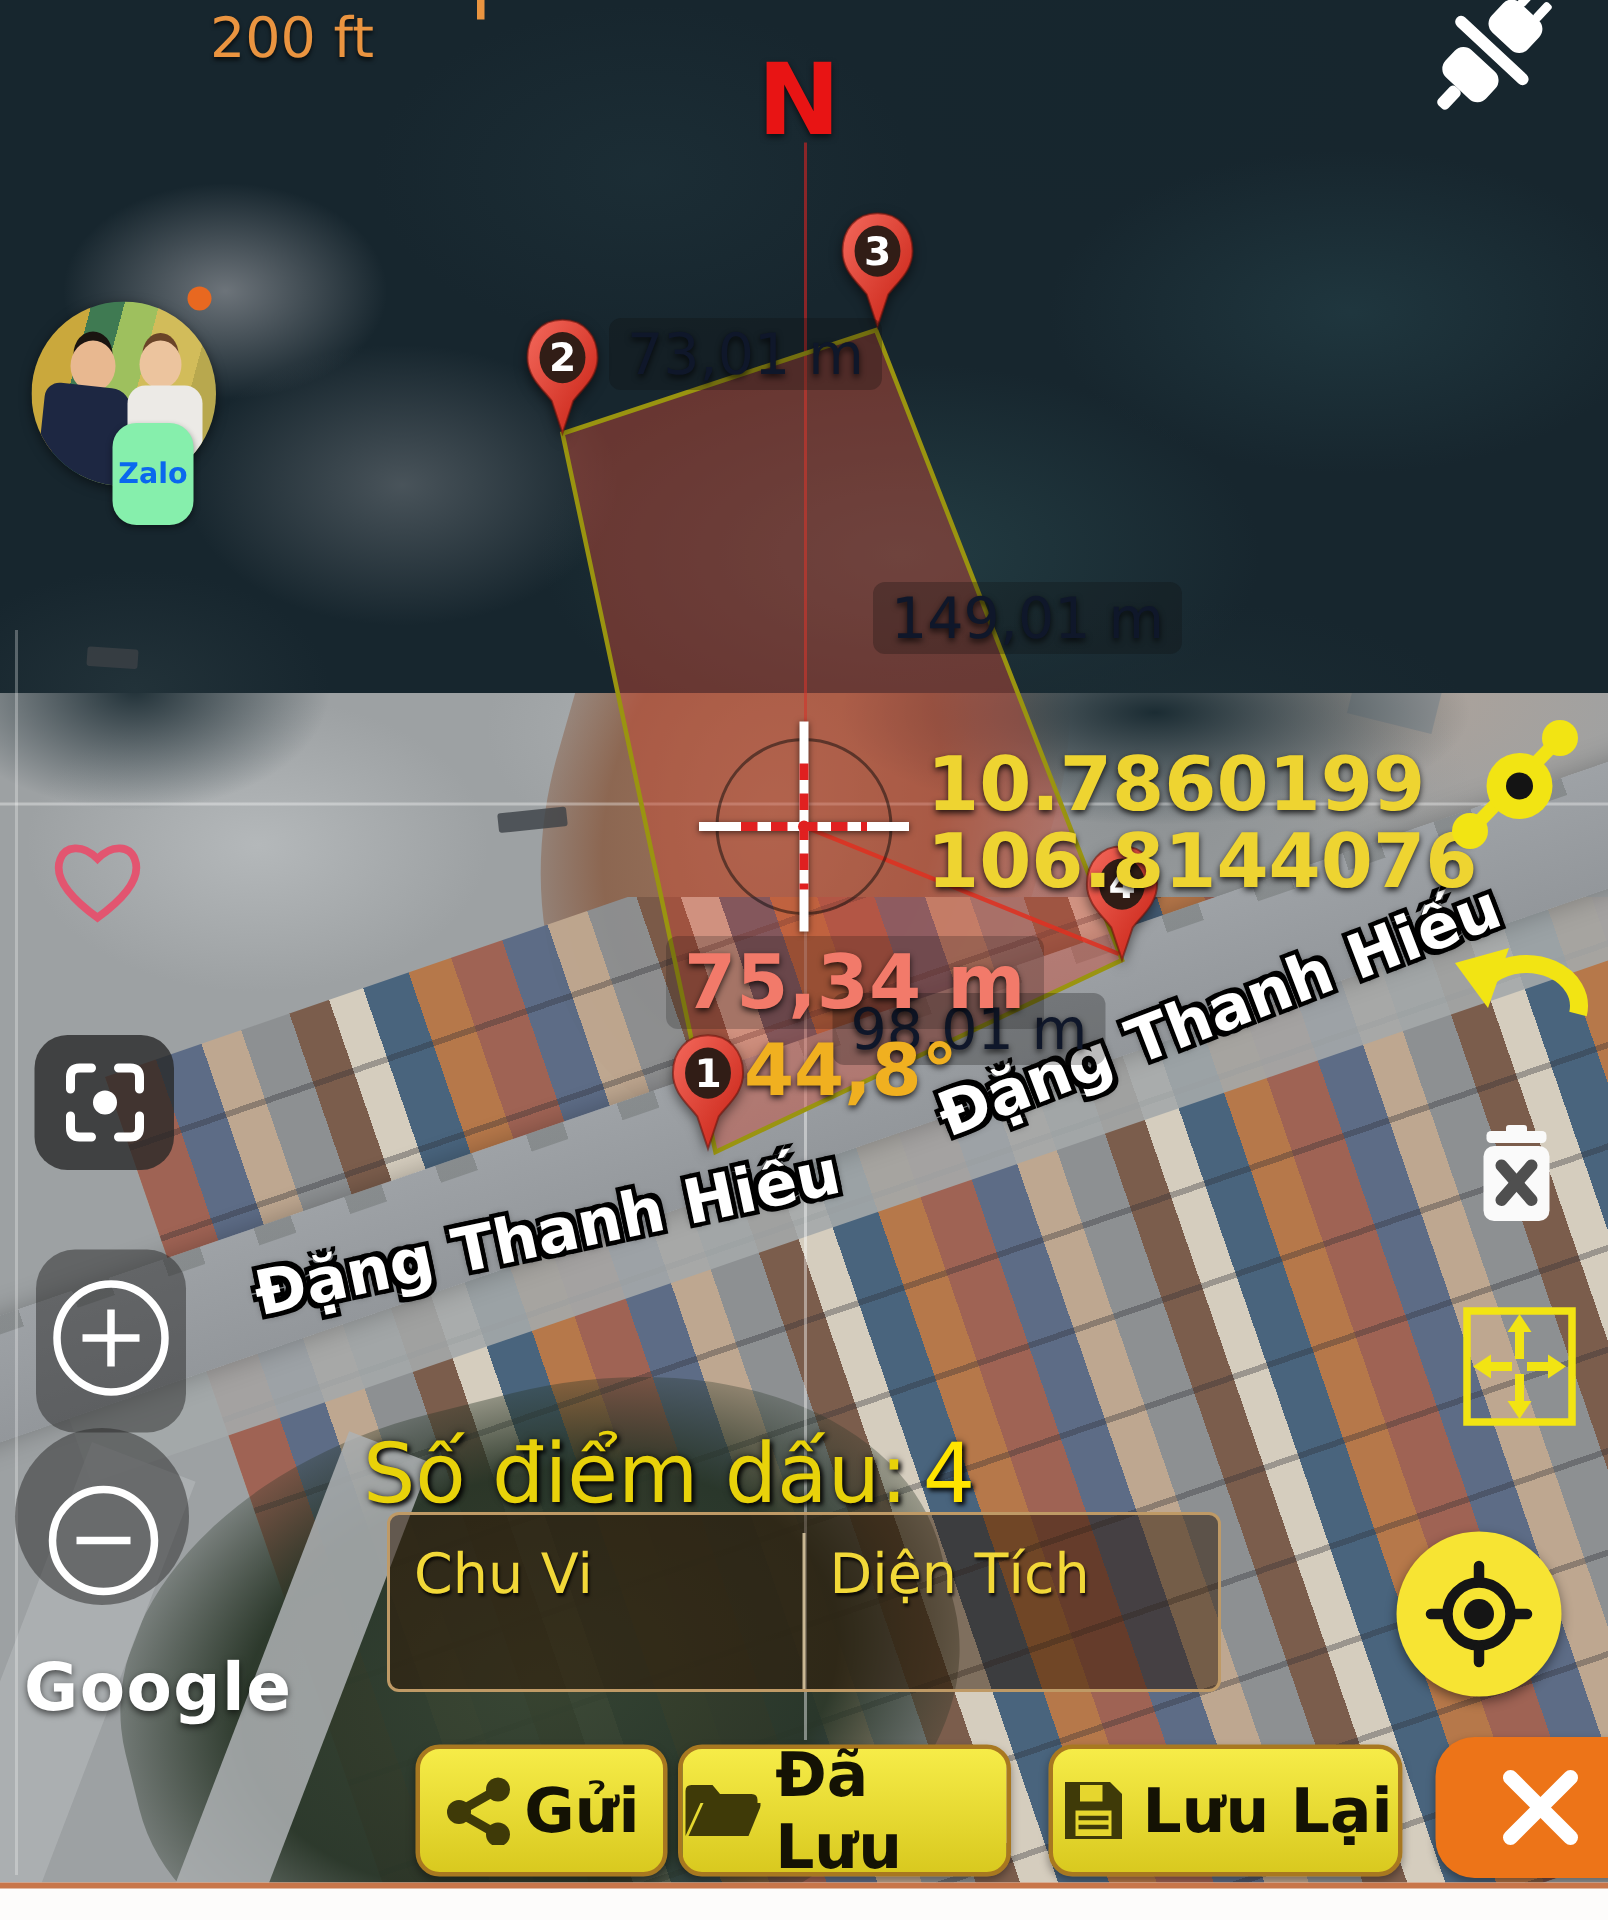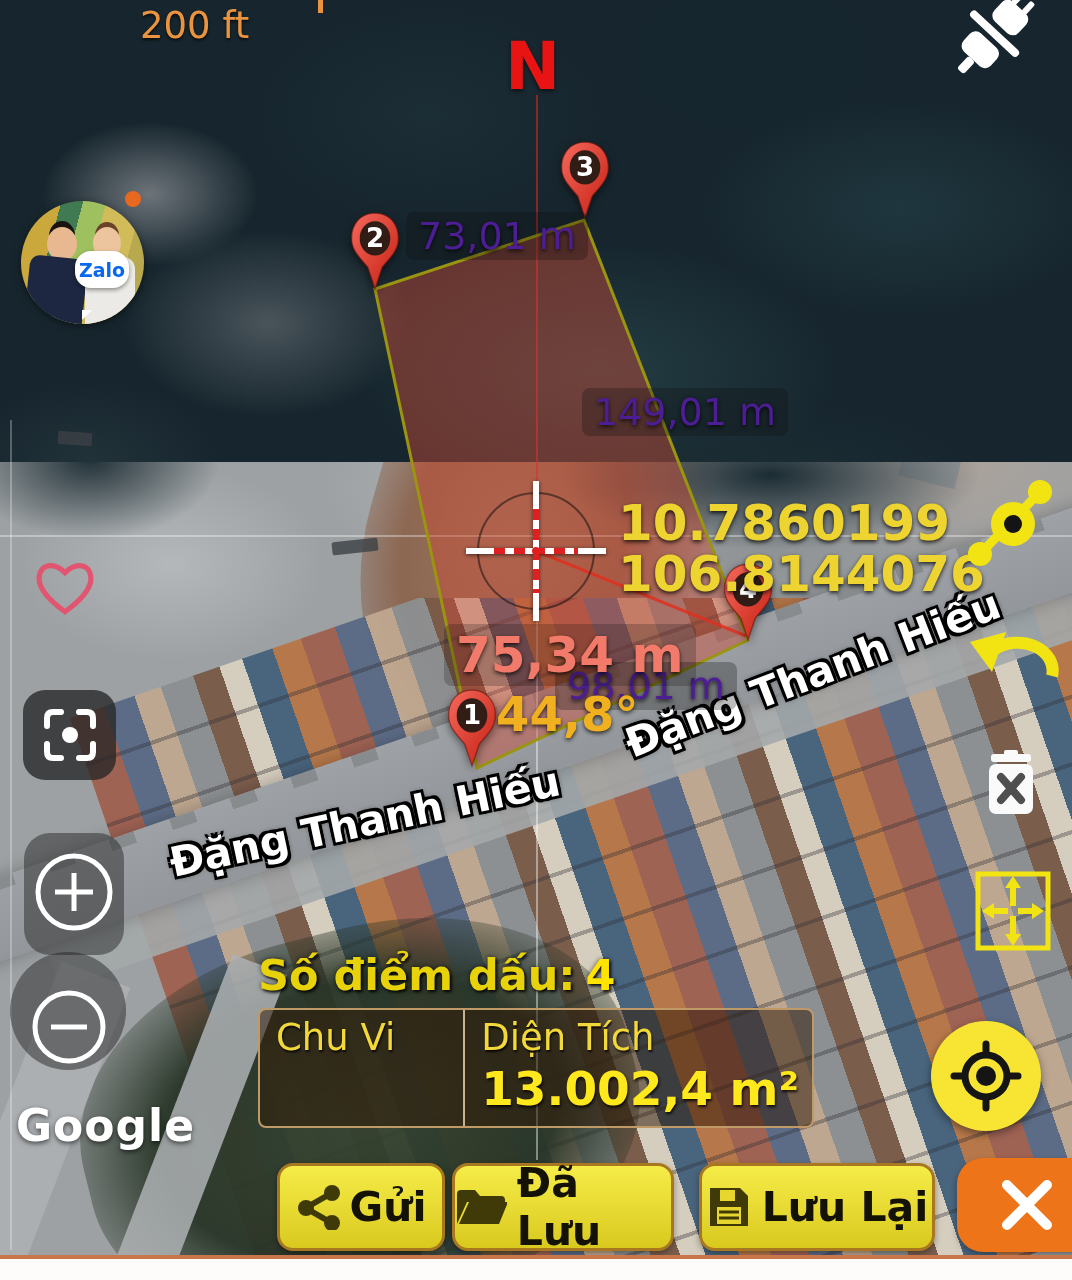--- a/index.html
+++ b/index.html
@@ -67,21 +67,21 @@
   }
   #forest-blob1{left:560px;top:400px;width:420px;height:150px;border-radius:50%;background:radial-gradient(closest-side,#1b2c33,rgba(27,44,51,0));}
   #forest-blob2{left:-40px;top:380px;width:260px;height:160px;border-radius:50%;background:radial-gradient(closest-side,#223239,rgba(34,50,57,0));}
   .faint-line-h{left:0;top:535px;width:1072px;height:2px;background:rgba(255,255,255,.35);}
   .faint-line-v-left{left:10px;top:420px;width:2px;height:830px;background:rgba(255,255,255,.28);}
   #north-line-red{left:536px;top:95px;width:2px;height:390px;background:rgba(215,35,35,.6);}
   #north-line-white{left:536px;top:485px;width:2px;height:675px;background:rgba(255,255,255,.42);}
   
   svg.overlay{position:absolute;left:0;top:0;pointer-events:none;}
   .chip{
-    position:absolute;color:#4c1d95;font-size:38px;font-weight:500;
+    position:absolute;color:#0f172a;font-size:38px;font-weight:500;
     background:rgba(15,15,15,.28);border-radius:8px;padding:2px 12px;
     text-shadow:0 2px 4px rgba(0,0,0,.75);white-space:nowrap;
   }
   #dist-center{left:444px;top:624px;font-size:50px;font-weight:700;color:#f27a6a;background:rgba(15,15,15,.22);}
   #angle-label{left:484px;top:684px;font-size:48px;font-weight:700;color:#f0b020;background:none;}
   #coords{left:618px;top:498px;color:#eed431;font-size:50px;font-weight:600;line-height:51px;text-shadow:0 2px 4px rgba(0,0,0,.8);background:none;}
   .street{
     position:absolute;color:#fff;font-size:41px;font-weight:700;white-space:nowrap;
     text-shadow:-3px -3px 0 #000,3px -3px 0 #000,-3px 3px 0 #000,3px 3px 0 #000,0 0 6px #000;
   }
@@ -91,44 +91,44 @@
   
   #scale-text{left:140px;top:4px;color:#ea9440;font-size:37px;font-weight:500;text-shadow:0 2px 3px rgba(0,0,0,.7);}
   #scale-tick{left:318px;top:0;width:5px;height:13px;background:#ea9440;}
   #north-n{left:505px;top:28px;color:#e81414;font-size:66px;font-weight:700;text-shadow:0 2px 4px rgba(0,0,0,.6);}
   #avatar{left:21px;top:201px;width:123px;height:123px;border-radius:50%;overflow:hidden;box-shadow:0 2px 8px rgba(0,0,0,.5);}
   #avatar .bg{position:absolute;inset:0;background:linear-gradient(105deg,#6a4a9a 0 9%,#caa83c 9% 26%,#3f7a52 26% 40%,#9ec05e 40% 55%,#d2bc5a 55% 78%,#b8a84e 78% 100%);}
   #avatar .man{position:absolute;left:6px;top:56px;width:58px;height:70px;background:#1d2742;transform:rotate(6deg);border-radius:10px 14px 0 0;}
   #avatar .man-head{position:absolute;left:26px;top:26px;width:30px;height:34px;border-radius:50%;background:#e8b890;box-shadow:0 -8px 0 -2px #1a1410;}
   #avatar .woman{position:absolute;left:64px;top:56px;width:50px;height:70px;background:#eceae6;border-radius:12px 12px 0 0;}
   #avatar .woman-head{position:absolute;left:72px;top:26px;width:28px;height:32px;border-radius:50%;background:#ecc49e;box-shadow:0 -7px 0 -2px #6a4428;}
-  #zalo-badge{left:75px;top:251px;width:54px;height:37px;border-radius:16px;background:#ffffff;display:flex;align-items:center;justify-content:center;box-shadow:0 2px 4px rgba(0,0,0,.4);}
+  #zalo-badge{left:75px;top:282px;width:54px;height:68px;border-radius:16px;background:#86efac;display:flex;align-items:center;justify-content:center;box-shadow:0 2px 4px rgba(0,0,0,.4);}
   #zalo-badge span{color:#0a68ee;font-size:19px;font-weight:700;}
   #zalo-tail{left:82px;top:310px;width:0;height:0;border-left:10px solid #fff;border-bottom:10px solid transparent;}
   #orange-dot{left:125px;top:191px;width:16px;height:16px;border-radius:50%;background:#e86820;}
   #btn-focus{left:23px;top:690px;width:93px;height:90px;border-radius:22px;background:rgba(38,38,38,.78);display:flex;align-items:center;justify-content:center;}
   .zoom-chip{background:rgba(40,40,40,.5);border-radius:26px;}
   #chip-zin{left:24px;top:833px;width:100px;height:122px;}
   #chip-zout{left:10px;top:952px;width:116px;height:118px;border-radius:50%;}
   #btn-zin{left:33px;top:851px;}
   #btn-zout{left:30px;top:988px;}
   #google-logo{left:16px;top:1100px;color:#fff;font-size:44px;font-weight:600;letter-spacing:1px;text-shadow:0 2px 5px rgba(0,0,0,.6);}
   #heart{left:32px;top:556px;}
   
   #icon-plug{left:946px;top:-14px;}
   #icon-node{left:956px;top:456px;}
   #icon-undo{left:964px;top:624px;}
   #icon-trash{left:986px;top:750px;}
   #icon-expand{left:974px;top:870px;}
   #btn-locate{left:931px;top:1021px;width:110px;height:110px;border-radius:50%;background:#f7e433;display:flex;align-items:center;justify-content:center;box-shadow:0 3px 8px rgba(0,0,0,.45);}
   
-  #points-line{left:258px;top:950px;font-size:43px;font-weight:700;color:#e8d20a;text-shadow:2px 2px 3px rgba(0,0,0,.85),0 0 5px rgba(0,0,0,.6);}
+  #points-line{left:242px;top:950px;font-size:55px;font-weight:400;color:#e8d20a;text-shadow:2px 2px 3px rgba(0,0,0,.85),0 0 5px rgba(0,0,0,.6);}
   #points-line .count{color:#ffe400;margin-left:10px;}
   #metrics{left:258px;top:1008px;width:556px;height:120px;border:2px solid #bf9a66;border-radius:8px;background:rgba(48,24,6,.52);display:flex;}
-  .metric-cell{flex:1;padding:6px 13px 0 16px;}
+  .metric-cell{flex:1;padding:6px 0 0 16px;margin-top:12px;}
   .metric-cell + .metric-cell{border-left:2px solid rgba(225,205,165,.85);}
   .metric-label{font-size:37px;font-weight:500;color:#f2d838;text-shadow:1px 2px 2px rgba(0,0,0,.8);}
   .metric-value{font-size:47px;font-weight:700;color:#ffe81c;text-shadow:1px 2px 3px rgba(0,0,0,.85);margin-top:2px;white-space:nowrap;}
   
   .ybtn{
     position:absolute;top:1163px;height:88px;border-radius:16px;
     background:linear-gradient(#f6ec48,#d9c91f);
     border:3px solid #a87820;display:flex;align-items:center;justify-content:center;gap:10px;
     color:#141204;font-size:41px;font-weight:700;box-shadow:0 3px 6px rgba(0,0,0,.35);
     font-family:"DejaVu Sans","Liberation Sans",sans-serif;
@@ -329,21 +329,20 @@
 
   <div id="points-line" class="abs">
     <span>Số điểm dấu:</span><span class="count">4</span>
   </div>
   <div id="metrics" class="abs">
     <div class="metric-cell">
       <div class="metric-label">Chu Vi</div>
     </div>
     <div class="metric-cell">
       <div class="metric-label">Diện Tích</div>
-      <div class="metric-value">13.002,4 m²</div>
     </div>
   </div>
 
   <div id="btn-saved" class="ybtn">
     <svg width="54" height="42">
       <path d="M2 38 L2 8 Q2 4 6 4 L20 4 L25 10 L46 10 Q50 10 50 14 L50 16 L12 16 L2 38 Z" fill="#3f3a08"></path>
       <path d="M4 38 L14 16 L53 16 L44 38 Z" fill="#3f3a08"></path>
     </svg>
     <span>Đã Lưu</span>
   </div>

